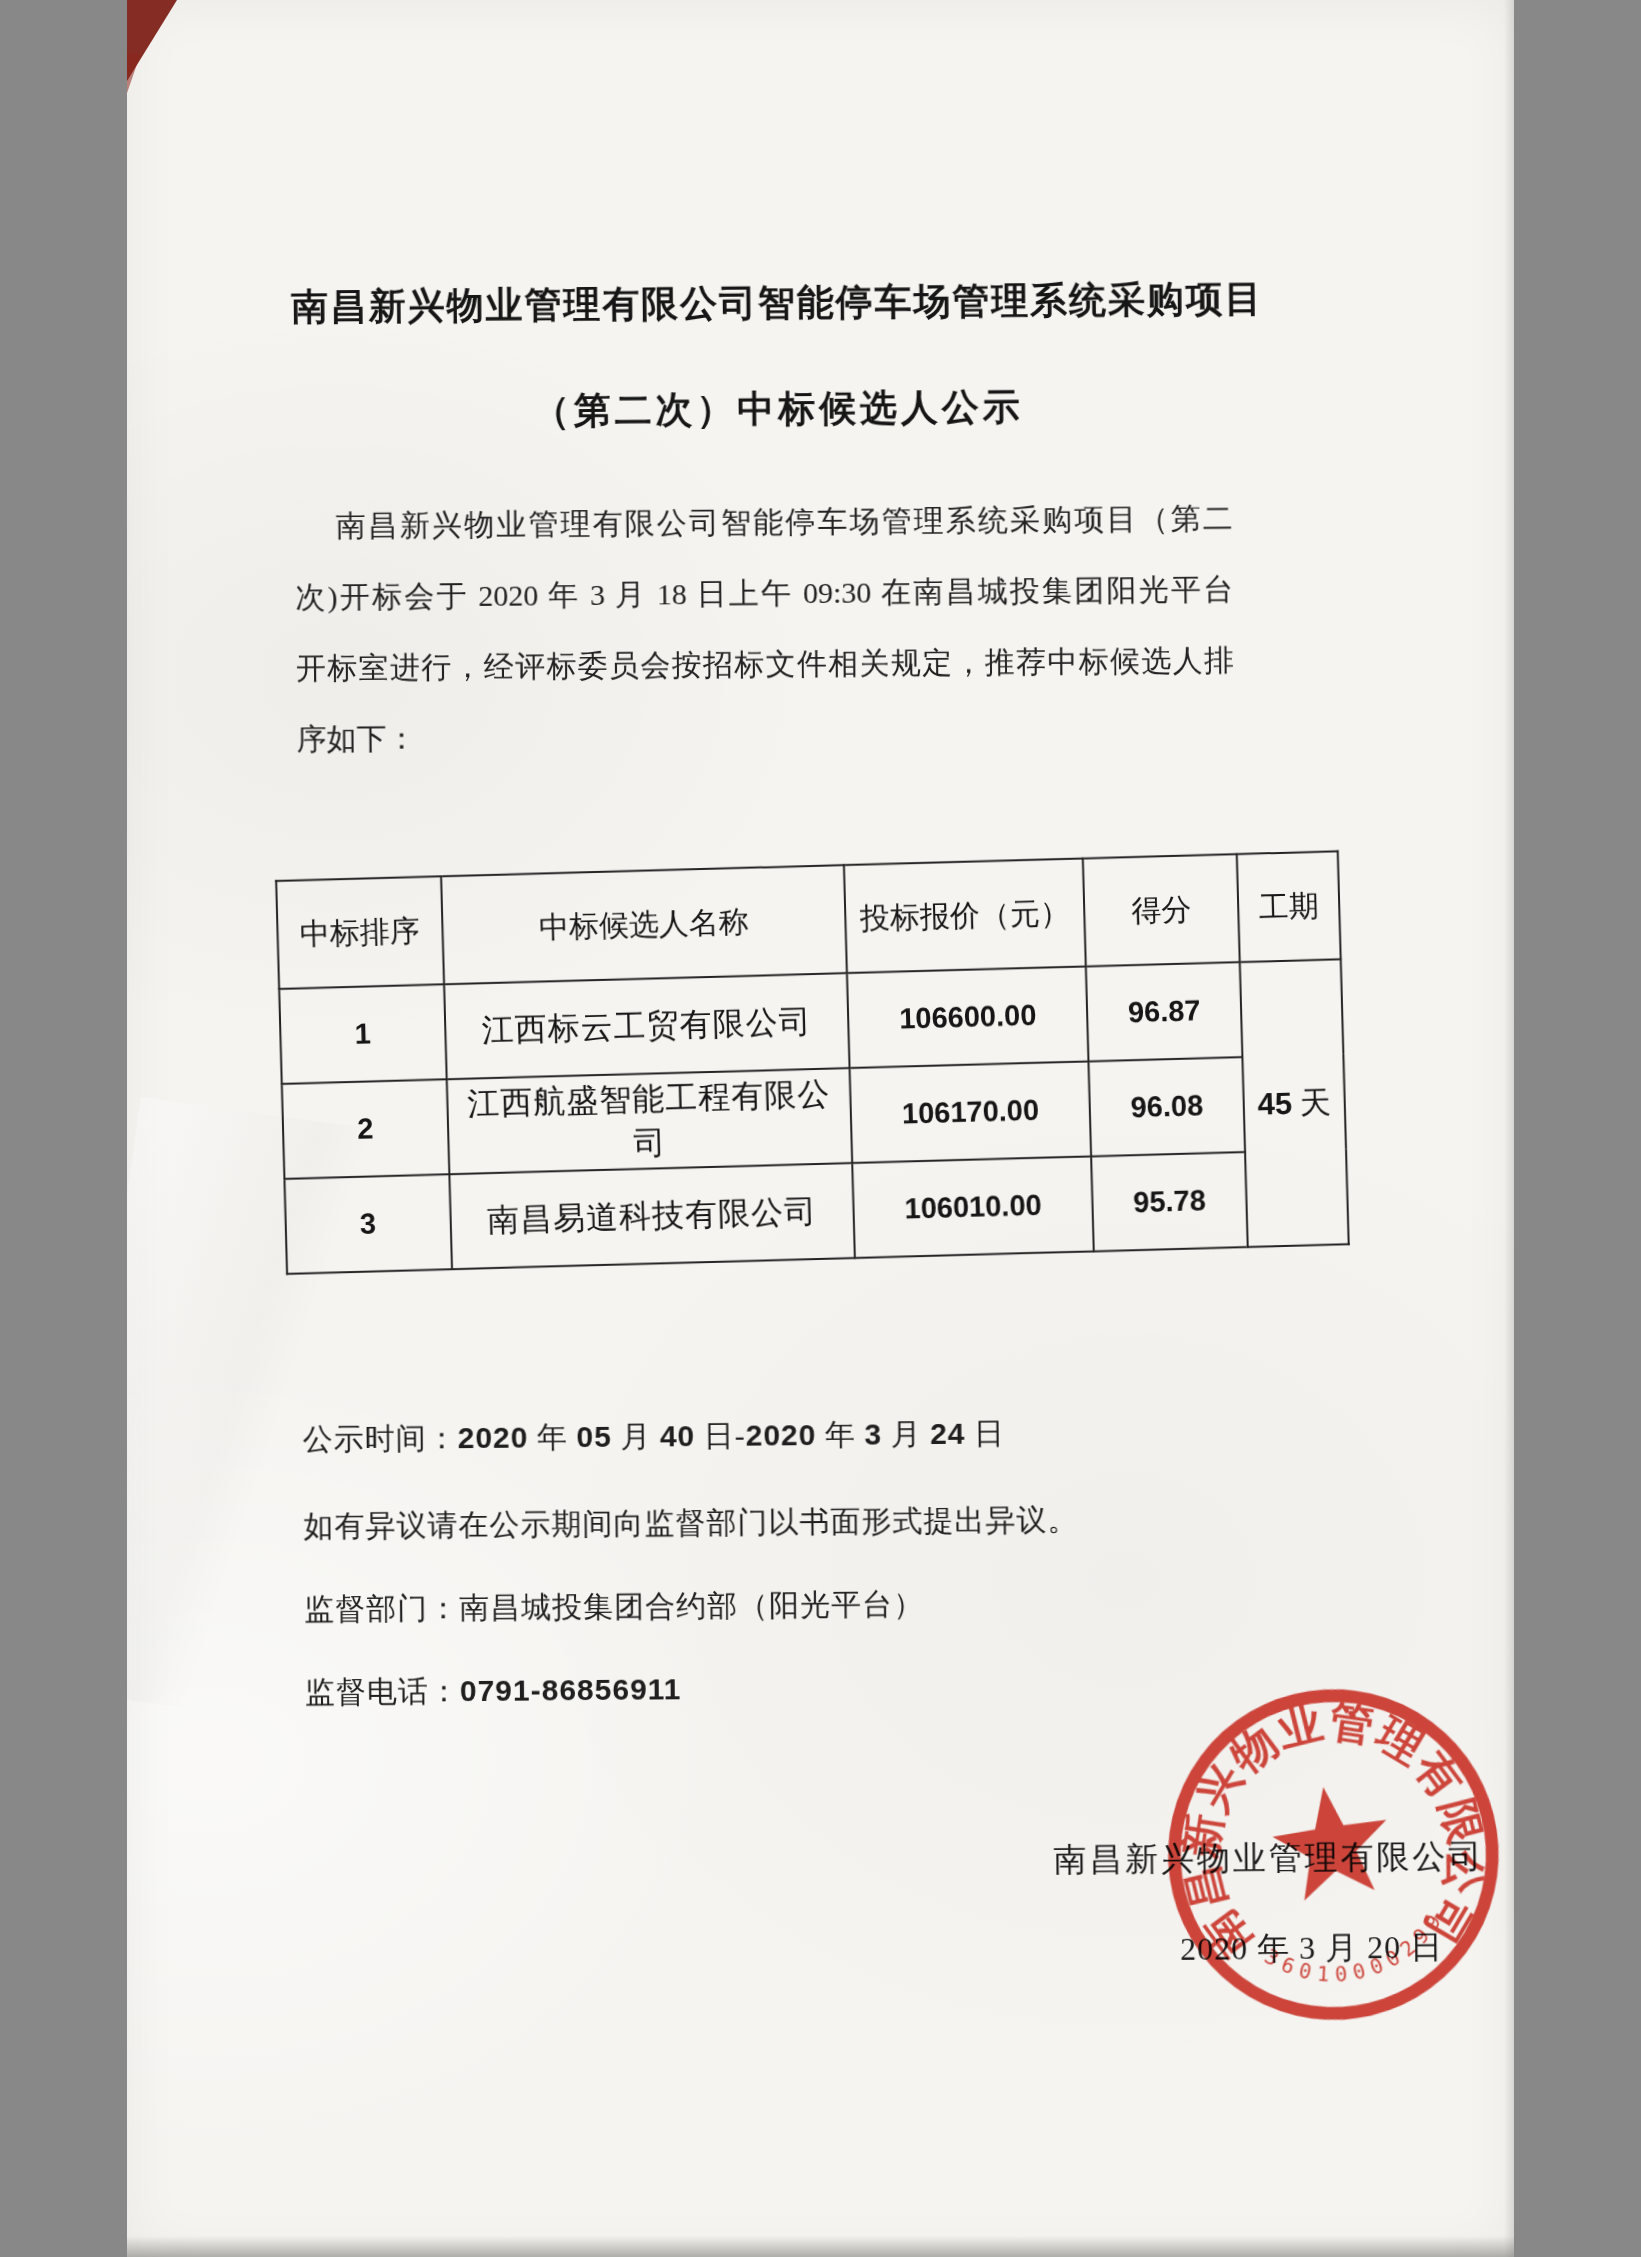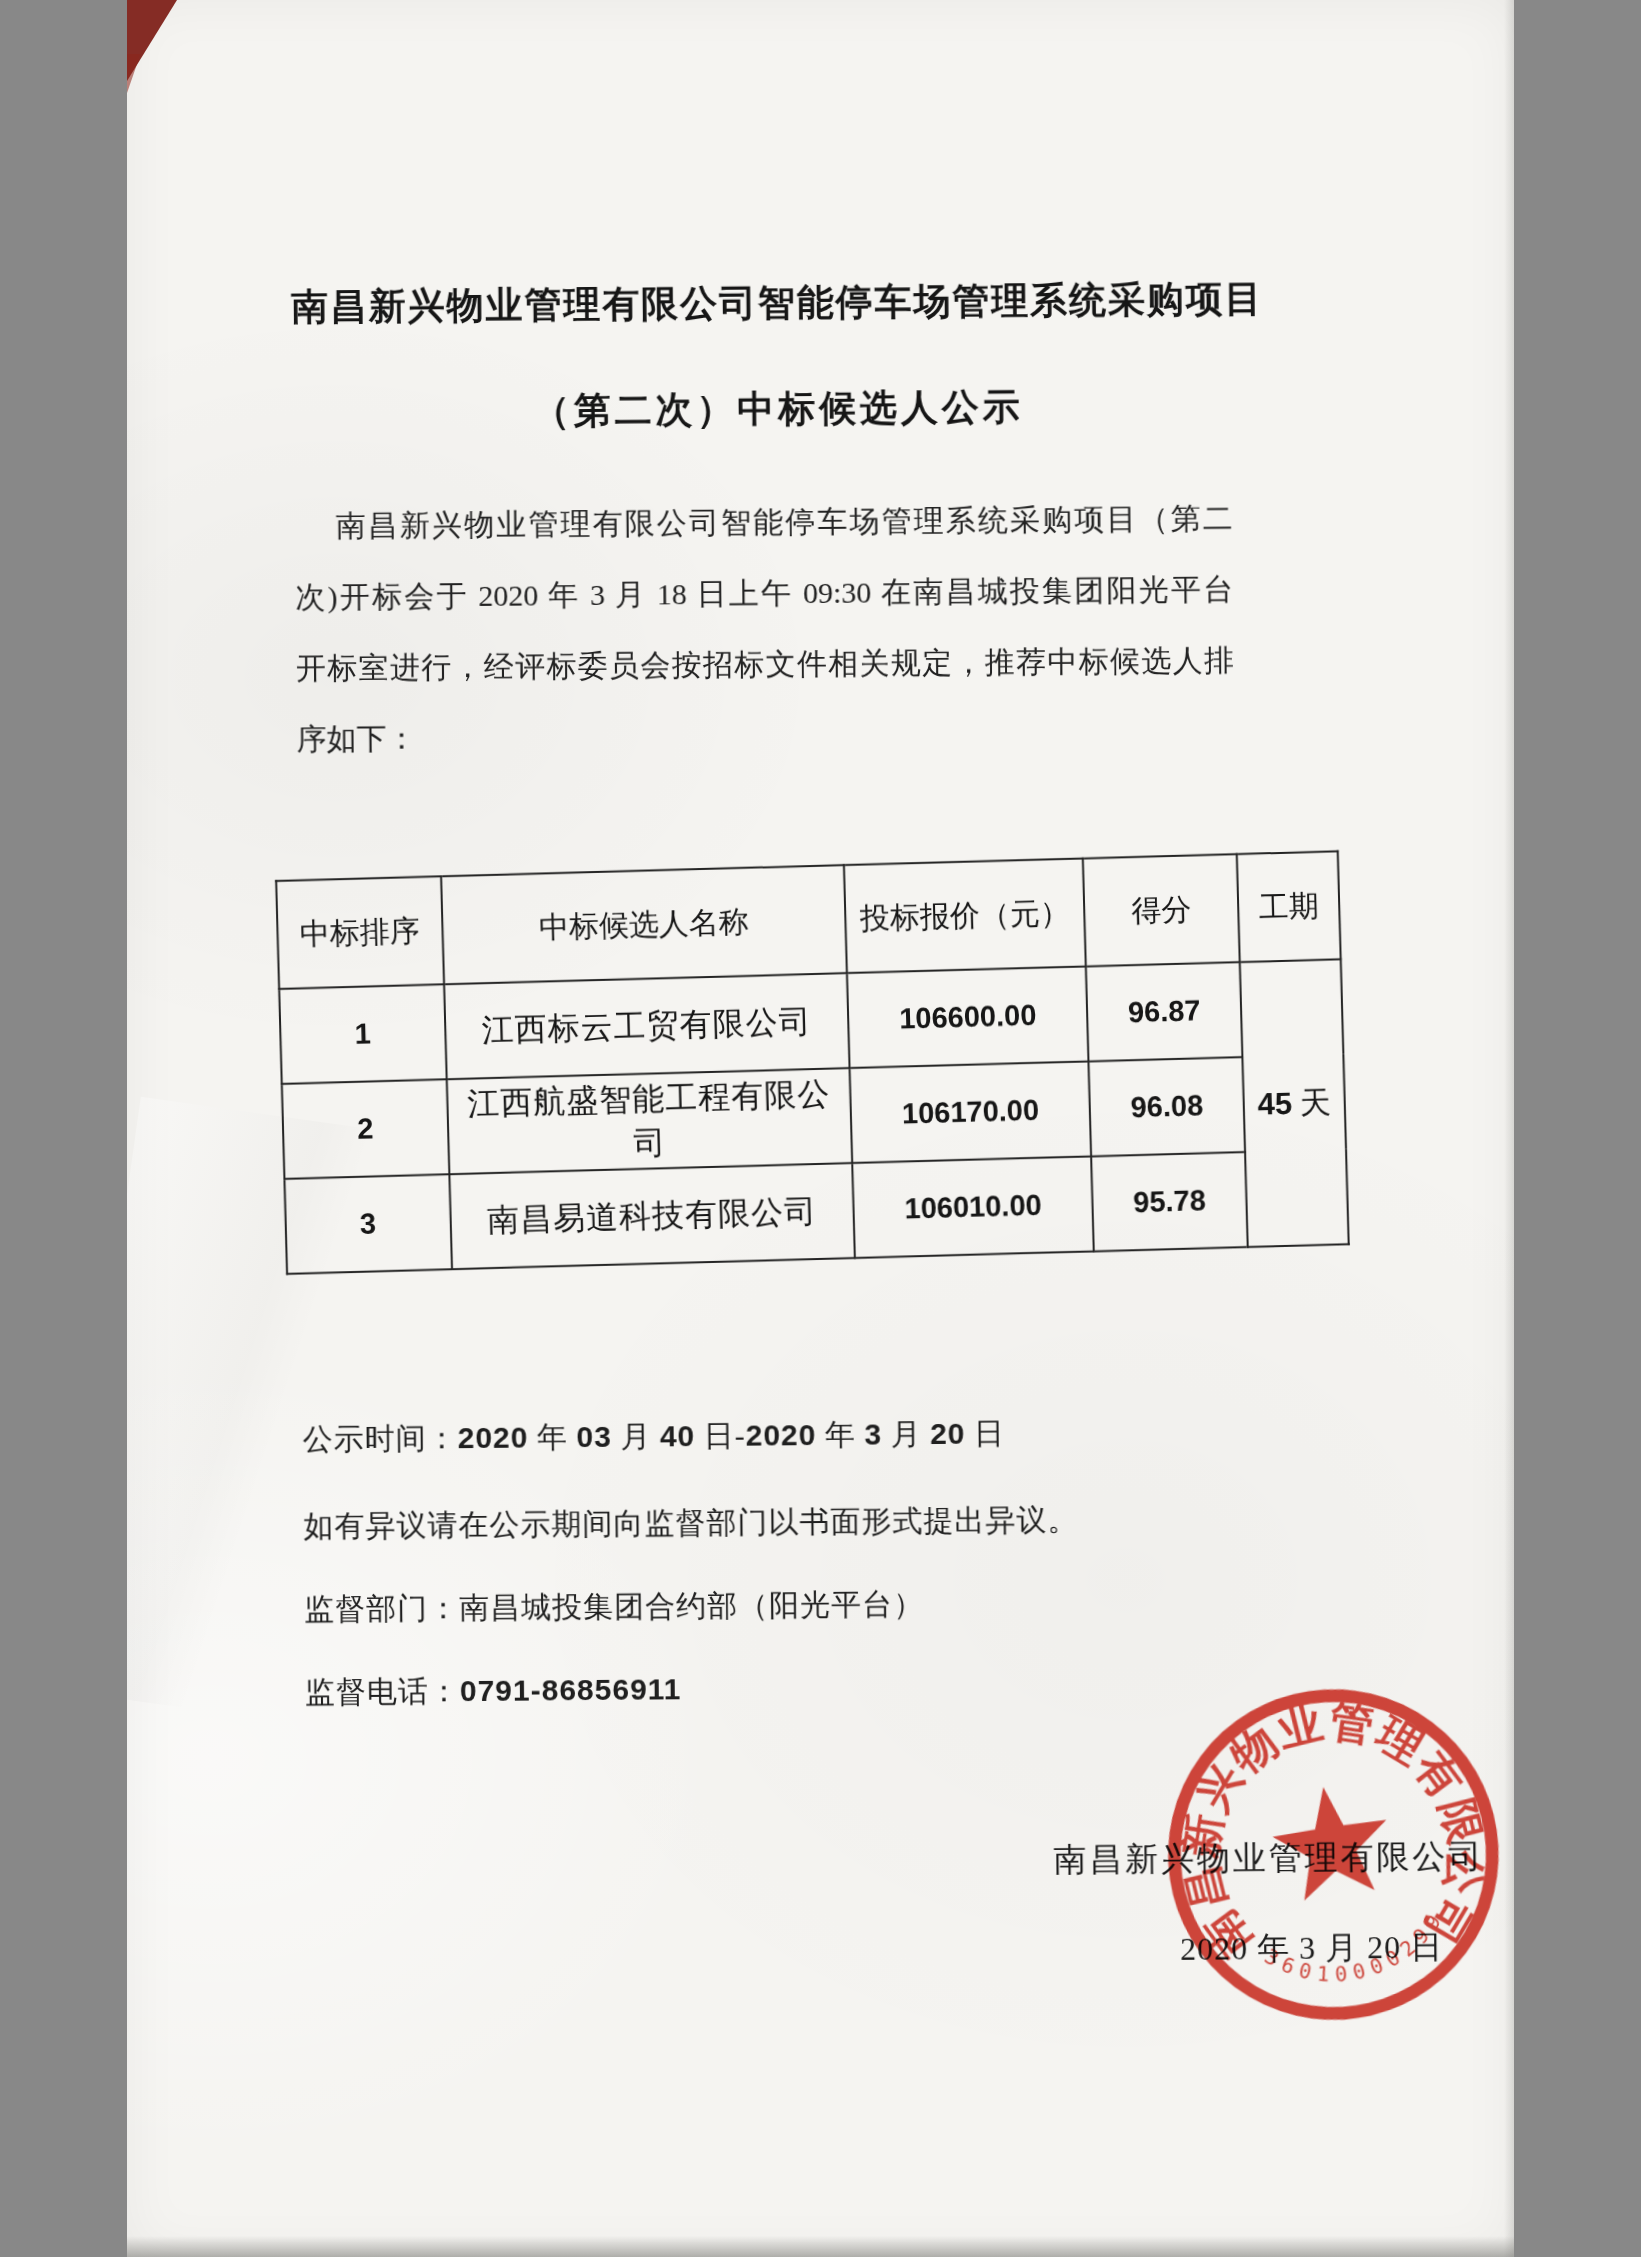--- a/index.html
+++ b/index.html
@@ -127,21 +127,21 @@
       </tr>
       <tr>
         <td class="cnum boldify-digits"><span class="num">3</span></td>
         <td class="cname">南昌易道科技有限公司</td>
         <td class="cnum boldify-digits"><span class="num">106010.00</span></td>
         <td class="cnum boldify-digits"><span class="num">95.78</span></td>
       </tr>
     </tbody>
       </table>
 
-    <div class="fline f1 boldify-digits">公示时间：<span class="num">2020</span> 年 <span class="num">03</span> 月 <span class="num">40</span> 日-<span class="num">2020</span> 年 <span class="num">3</span> 月 <span class="num">20</span> 日</div>
+    <div class="fline f1 boldify-digits">公示时间：<span class="num">2020</span> 年 <span class="num">05</span> 月 <span class="num">40</span> 日-<span class="num">2020</span> 年 <span class="num">3</span> 月 <span class="num">24</span> 日</div>
     <div class="fline f2">如有异议请在公示期间向监督部门以书面形式提出异议。</div>
     <div class="fline f3">监督部门：南昌城投集团合约部（阳光平台）</div>
     <div class="fline f4 boldify-digits">监督电话：<span class="num">0791-86856911</span></div>
 
     <div class="sig-company">南昌新兴物业管理有限公司</div>
     <div class="sig-date">2020 年 3 月 20 日</div>
 
     <svg class="stamp" viewBox="0 0 400 400">
       <circle cx="200" cy="200" r="163" fill="none" stroke="#c9372c" stroke-width="13"></circle>
       <polygon fill="#c9372c" points="200,130 214.7,171.8 259,172.8 223.8,199.7 236.5,242.2 200,217 163.6,242.2 176.2,199.7 141,172.8 185.3,171.8"></polygon>

